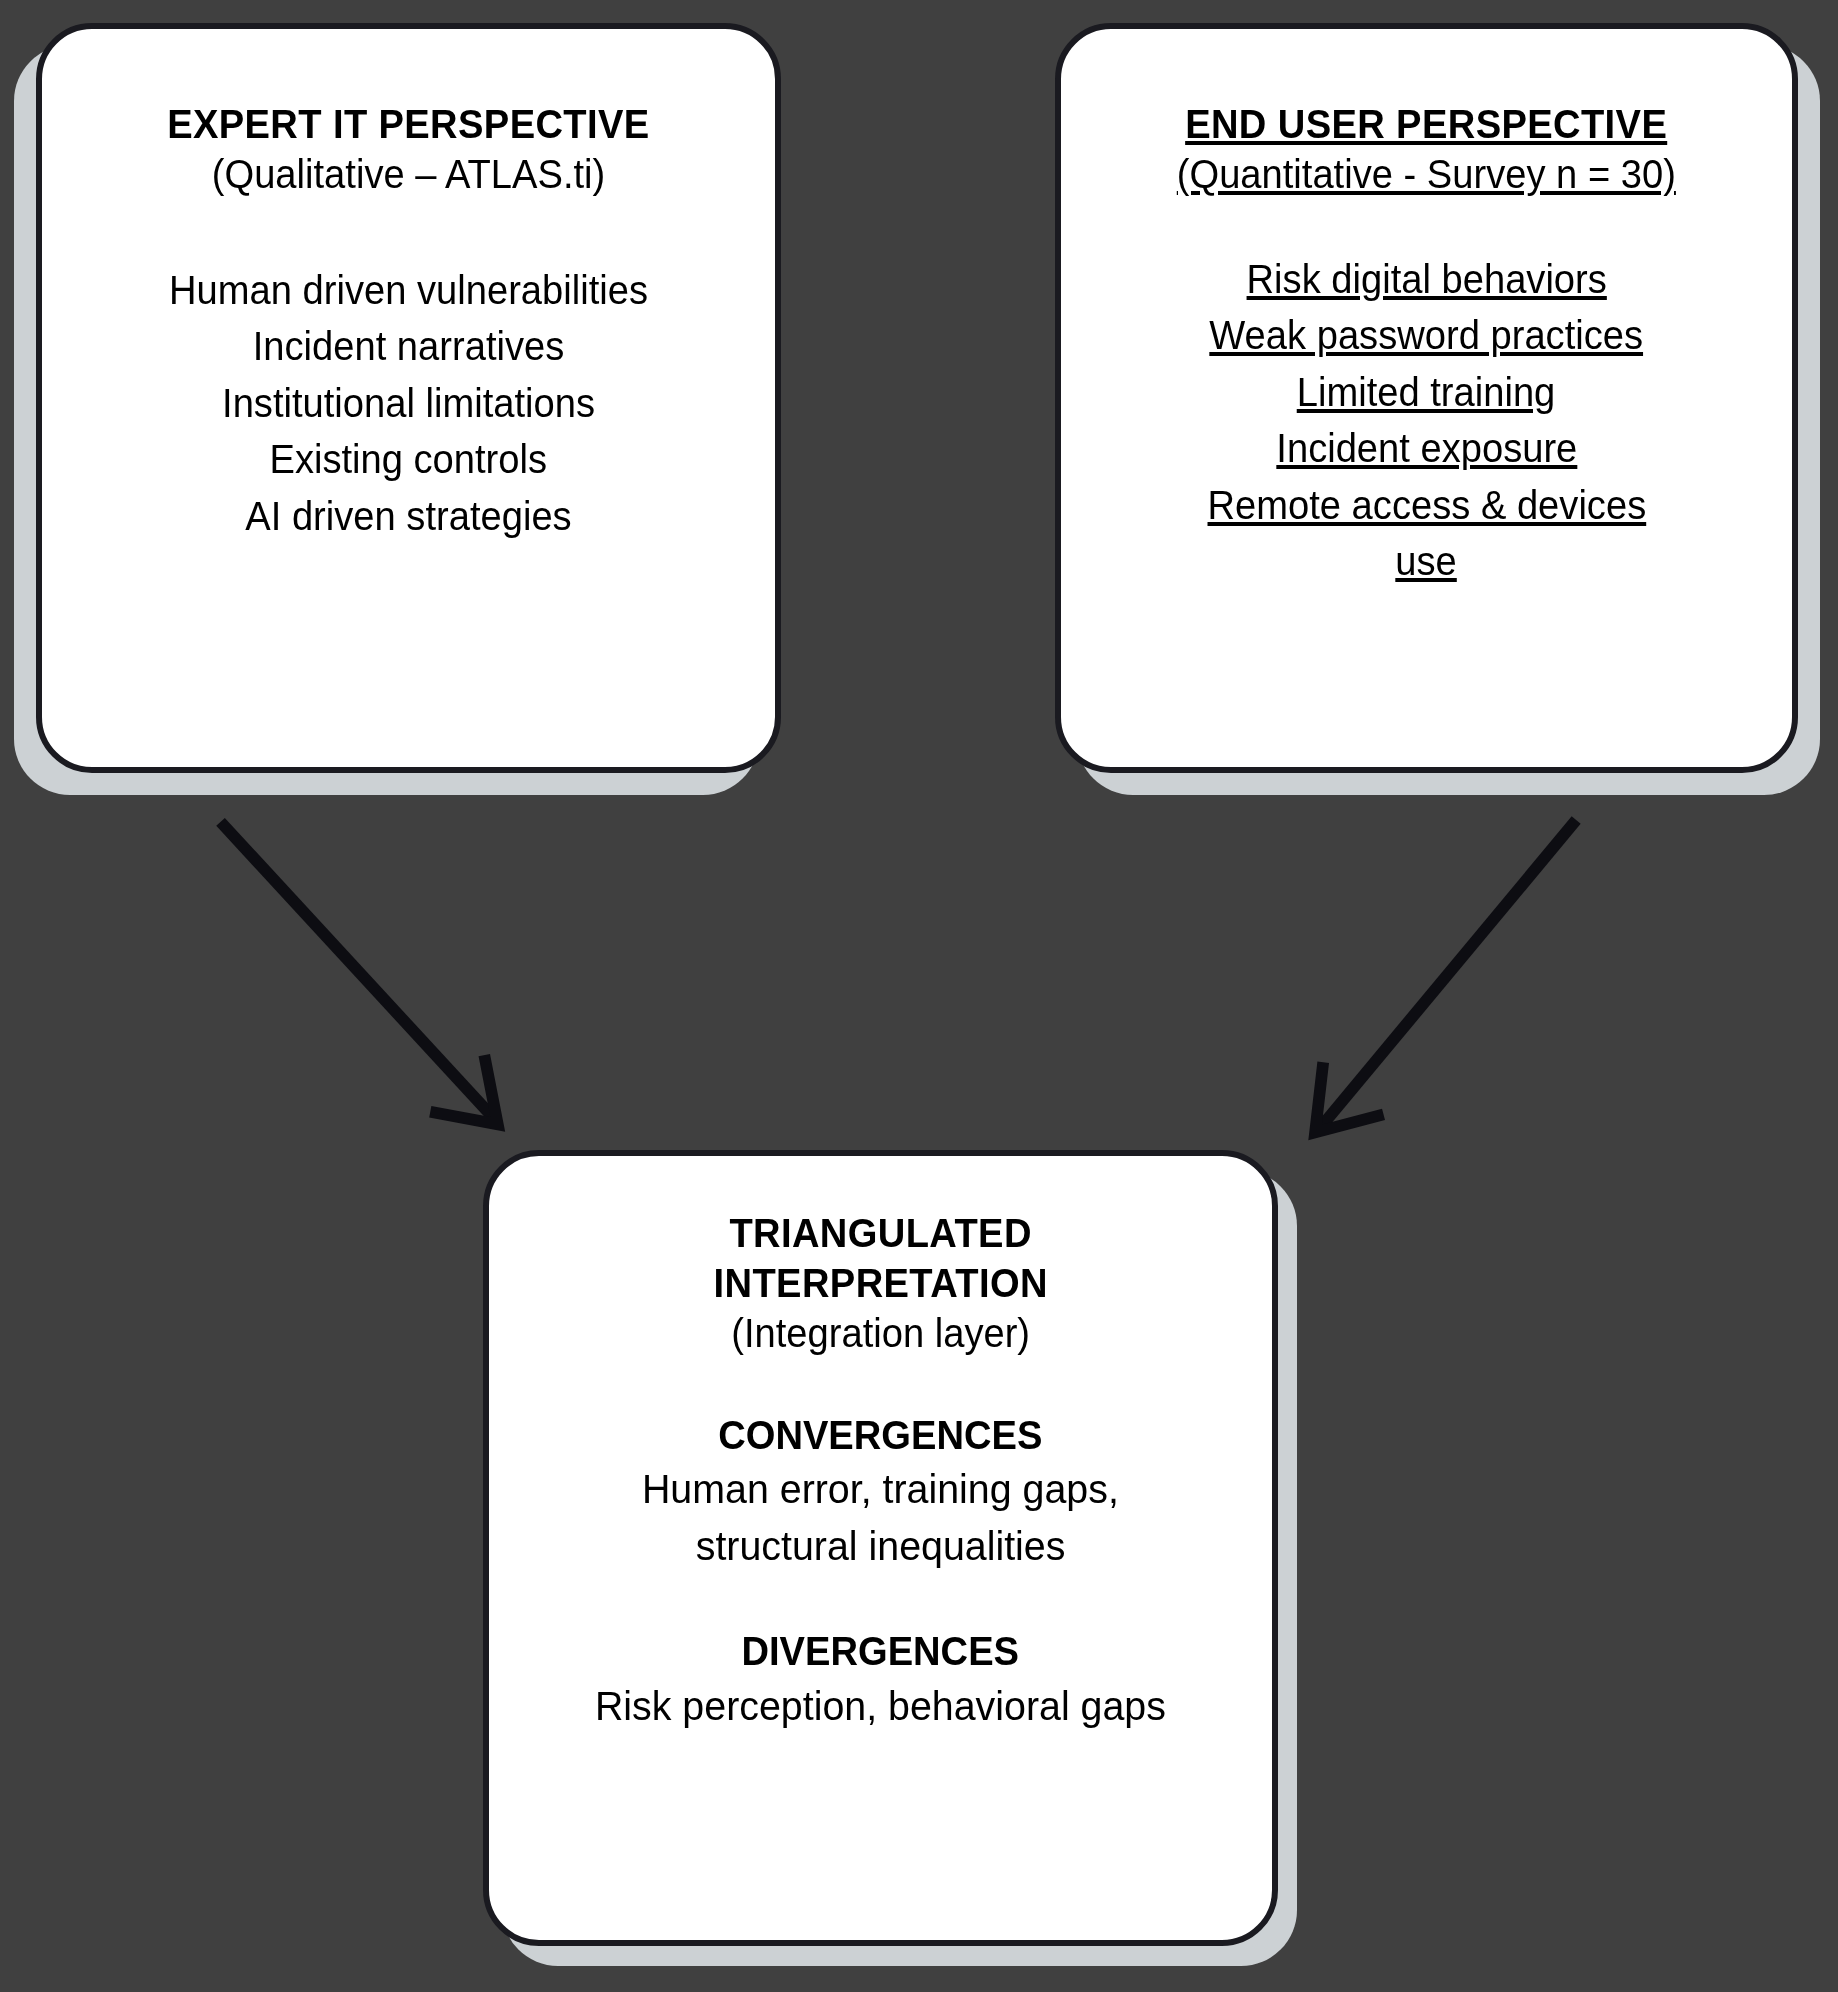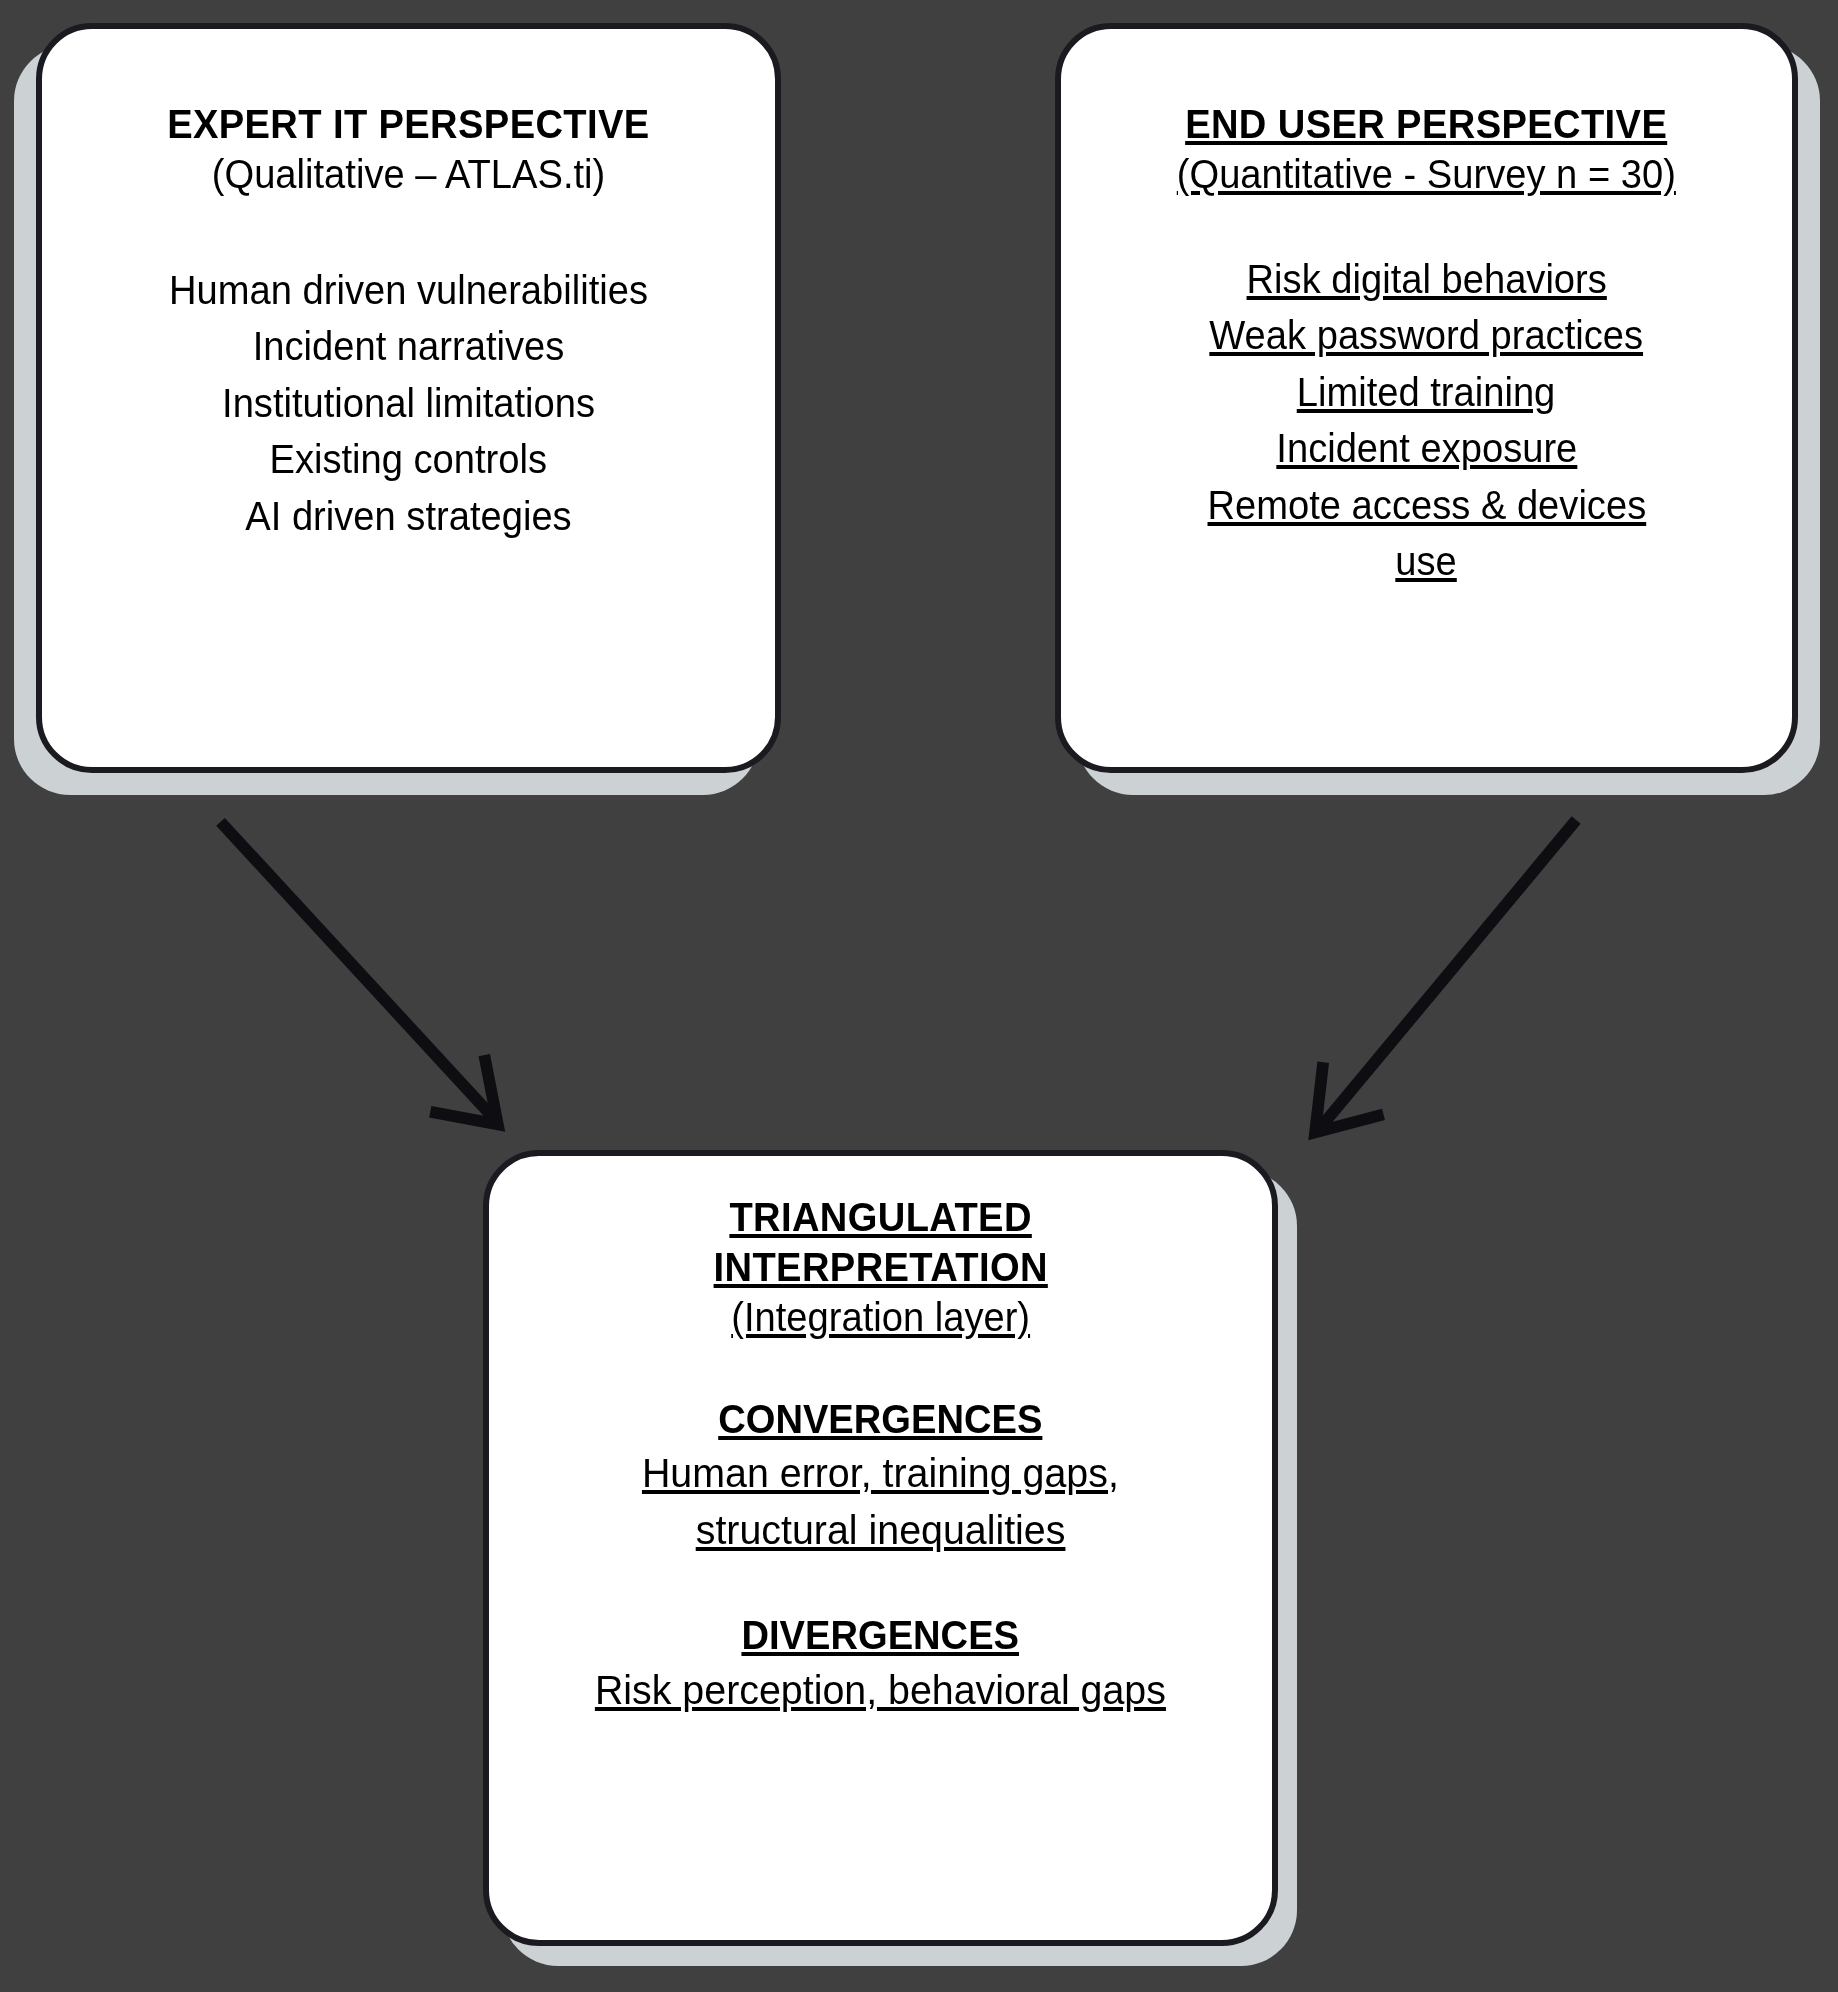--- a/index.html
+++ b/index.html
@@ -76,21 +76,21 @@
     font-size: 41px;
     line-height: 1.38;
     transform: scaleX(0.93);
     white-space: nowrap;
   }
   .spacer-lg { height: 63px; }
   .spacer-md { height: 52px; }
 
   #box-expert  .box-inner { padding-top: 70px; }
   #box-enduser .box-inner { padding-top: 70px; text-decoration: underline; }
-  #box-triang  .box-inner { padding-top: 36px; text-decoration: underline; }
+  #box-triang  .box-inner { padding-top: 52px; }
 
   #box-triang .ln.wide { transform: scaleX(0.96); }
   #box-triang .sect {
     font-weight: bold;
     font-size: 41px;
     line-height: 1.25;
     transform: scaleX(0.93);
     white-space: nowrap;
   }
 

